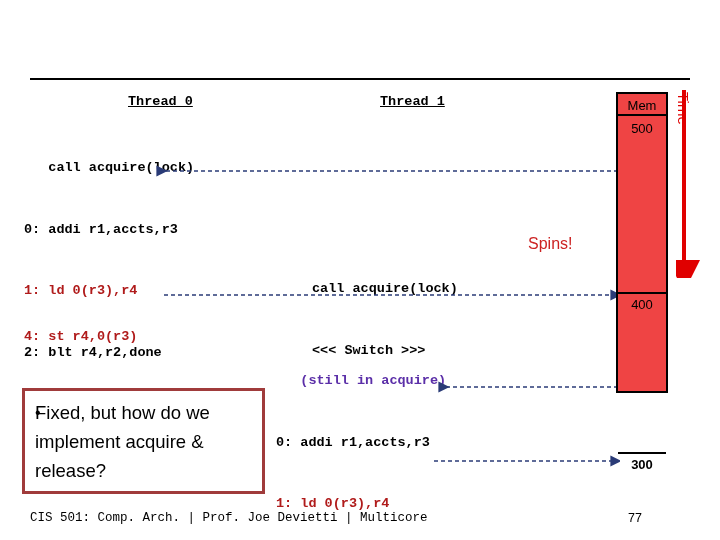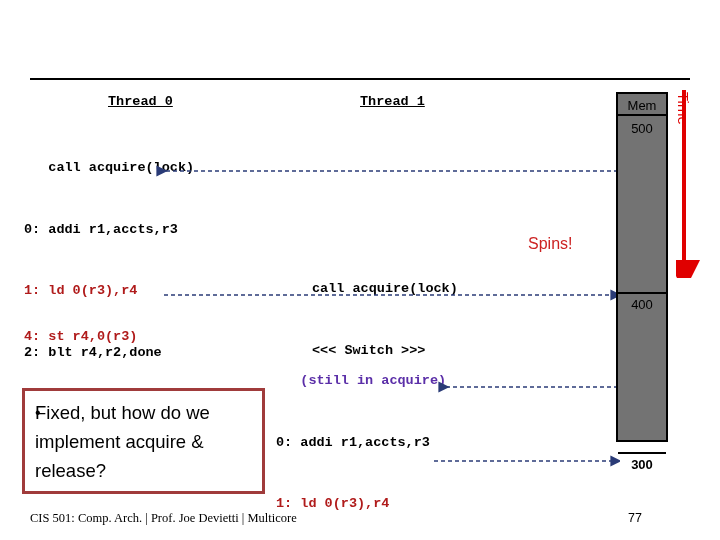--- a/index.html
+++ b/index.html
@@ -52,42 +52,43 @@
   .purple { color: #5b2fa8; }
 
   .thread-head {
     position: absolute;
     font-family: "Liberation Mono", "DejaVu Sans Mono", monospace;
     font-size: 13.5px;
     font-weight: bold;
     color: #000000;
     text-decoration: underline;
     white-space: pre;
+    margin-left: 20px;
   }
 
   
   #spins {
     position: absolute;
     left: 512px;
     top: 235px;
     font-family: "Liberation Sans", sans-serif;
     font-size: 16px;
     color: #cc2222;
     white-space: nowrap;
     margin-left: 16px;
   }
 
   
   #mem-col {
     position: absolute;
     left: 616px;
     top: 92px;
     width: 52px;
-    height: 350px;
-    background: #737373;
+    height: 301px;
+    background: #ef4444;
     border: 2px solid #000000;
     box-sizing: border-box;
   }
   .mem-cell {
     position: absolute;
     left: 0;
     width: 100%;
     text-align: center;
     font-family: "Liberation Sans", sans-serif;
     font-size: 13px;
@@ -160,21 +161,21 @@
   }
   #callout-text {
     display: block;
   }
 
   
   #footer {
     position: absolute;
     left: 30px;
     top: 511px;
-    font-family: Liberation Serif, serif;
+    font-family: Liberation Mono, monospace;
     font-size: 12.5px;
     color: #000000;
     white-space: nowrap;
   }
   #page-num {
     position: absolute;
     left: 628px;
     top: 511px;
     font-family: "Liberation Sans", sans-serif;
     font-size: 12.5px;

